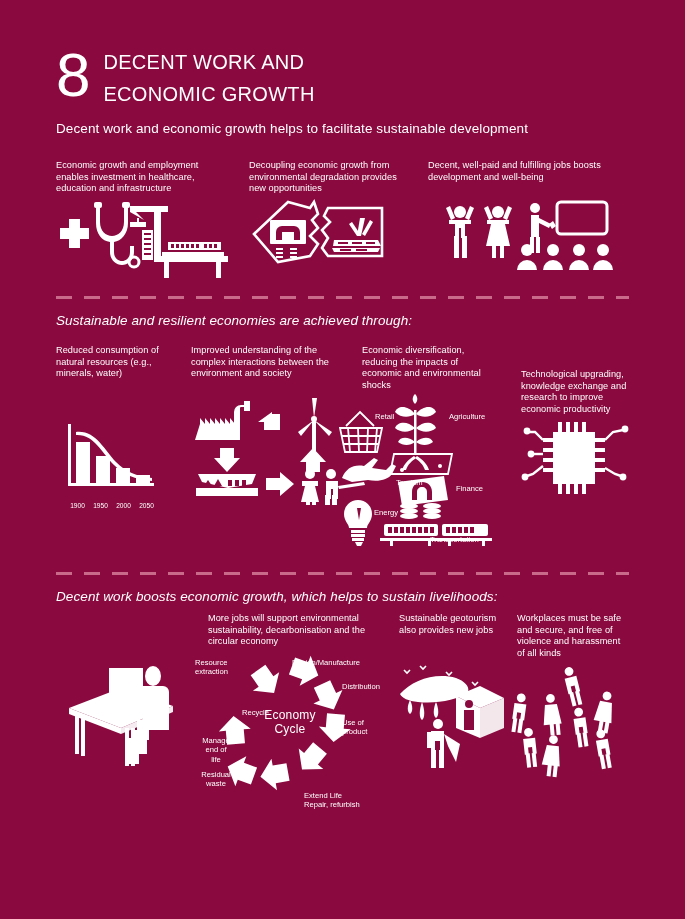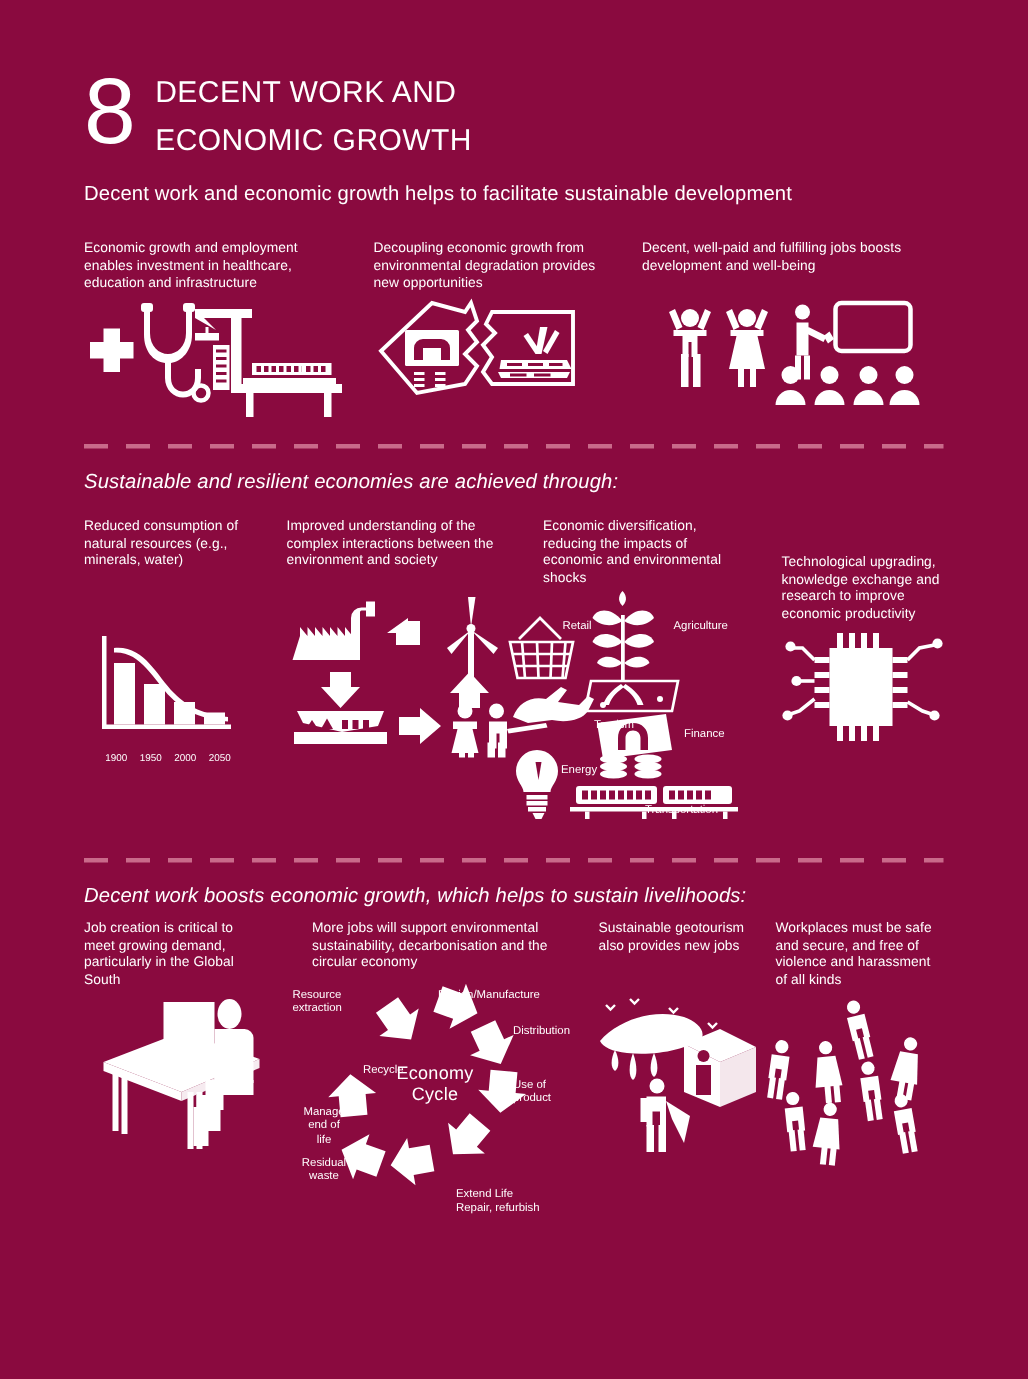--- a/index.html
+++ b/index.html
@@ -399,21 +399,20 @@
         <circle cx="10" cy="38" r="3.4"></circle>
         <circle cx="4" cy="61" r="3.4"></circle>
       <circle cx="104" cy="13" r="3.4"></circle>
         <circle cx="102" cy="61" r="3.4"></circle>
     </svg>
   </div>
 
   <div class="divider" id="div2"></div>
   <div class="section-head" id="sh2">Decent work boosts economic growth, which helps to sustain livelihoods:</div>
 
-  <div class="cap" style="left:56px;top:613px;width:118px;">Job creation is critical to meet growing demand, particularly in the Global South</div>
   <div class="cap" style="left:208px;top:613px;width:172px;">More jobs will support environmental sustainability, decarbonisation and the circular economy</div>
   <div class="cap" style="left:399px;top:613px;width:105px;">Sustainable geotourism also provides new jobs</div>
   <div class="cap" style="left:517px;top:613px;width:112px;">Workplaces must be safe and secure, and free of violence and harassment of all kinds</div>
 
   <div class="icon" style="left:65px;top:662px;">
     <svg width="120" height="105" viewBox="0 0 120 105" fill="#fff">
 
       <path d="M44 6 h34 v28 h-34z"></path>
       <path d="M44 34 h34 l8 6 h-34z"></path>
 

